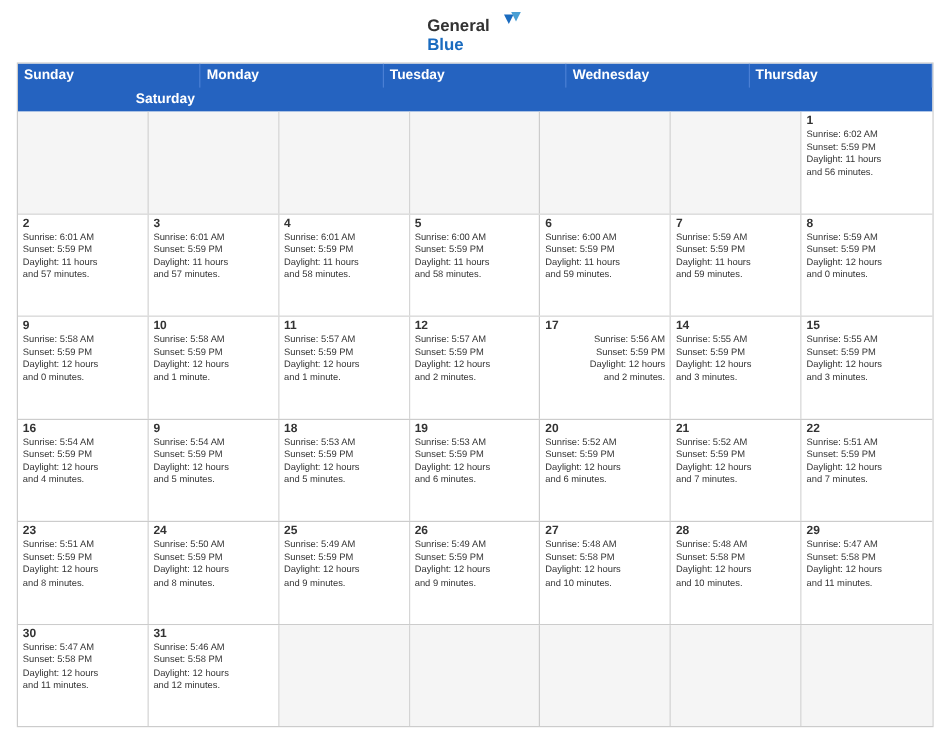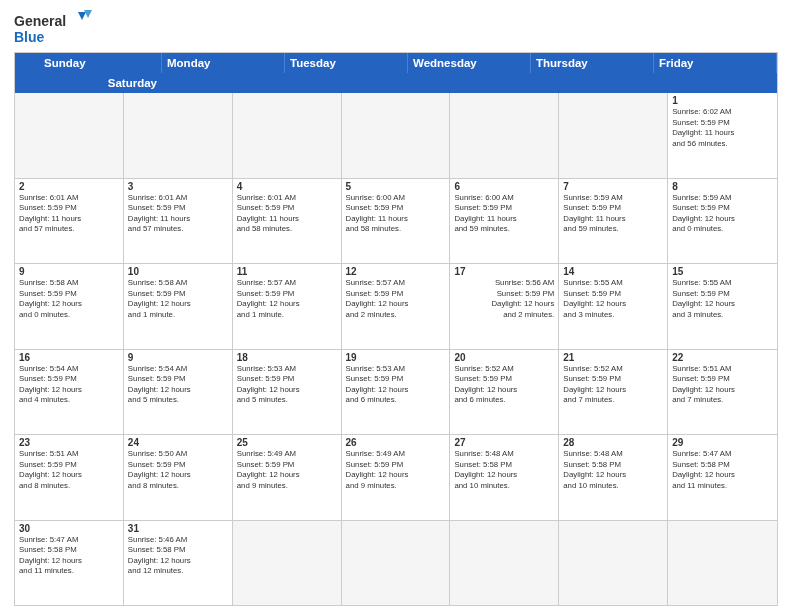--- a/index.html
+++ b/index.html
@@ -14,21 +14,21 @@
       width: 792px;
       height: 612px;
       background: #fff;
       display: flex;
       flex-direction: column;
       padding: 10px 14px 6px 14px;
     }
     .header {
       display: flex;
       align-items: flex-start;
-      justify-content: flex-start;
+      justify-content: center;
       margin-bottom: 6px;
     }
     .logo {
       display: flex;
       align-items: center;
       gap: 4px;
     }
     .title-block {
       text-align: right;
     }
@@ -44,23 +44,22 @@
     }
     .calendar {
       flex: 1;
       display: flex;
       flex-direction: column;
       border: 1px solid #ccc;
       overflow: hidden;
     }
     .day-headers {
       display: grid;
-      grid-template-columns: repeat(6, 1fr);
+      grid-template-columns: repeat(5, 1fr);
       background: #2563c0;
-      padding-left: 24px;
     }
     .day-header {
       color: #fff;
       font-size: 11.5px;
       font-weight: bold;
       padding: 4px 5px;
       border-right: 1px solid #4a7fd4;
       text-align: left;
     }
     .day-header:last-child { border-right: none; text-align: right; }
@@ -117,21 +116,20 @@
     </div>
   </div>
 
   <div class="calendar">
     <div class="day-headers" id="day-headers-row">
         <div class="day-header">Sunday</div>
         <div class="day-header">Monday</div>
         <div class="day-header">Tuesday</div>
         <div class="day-header">Wednesday</div>
         <div class="day-header">Thursday</div>
-        <div class="day-header">Friday</div>
         <div class="day-header">Saturday</div>
       </div>
     <div class="weeks" id="weeks-container">
         <div class="week-row">
           <div class="day-cell empty"></div>
           <div class="day-cell empty"></div>
           <div class="day-cell empty"></div>
           <div class="day-cell empty"></div>
           <div class="day-cell empty"></div>
           <div class="day-cell empty"></div>

